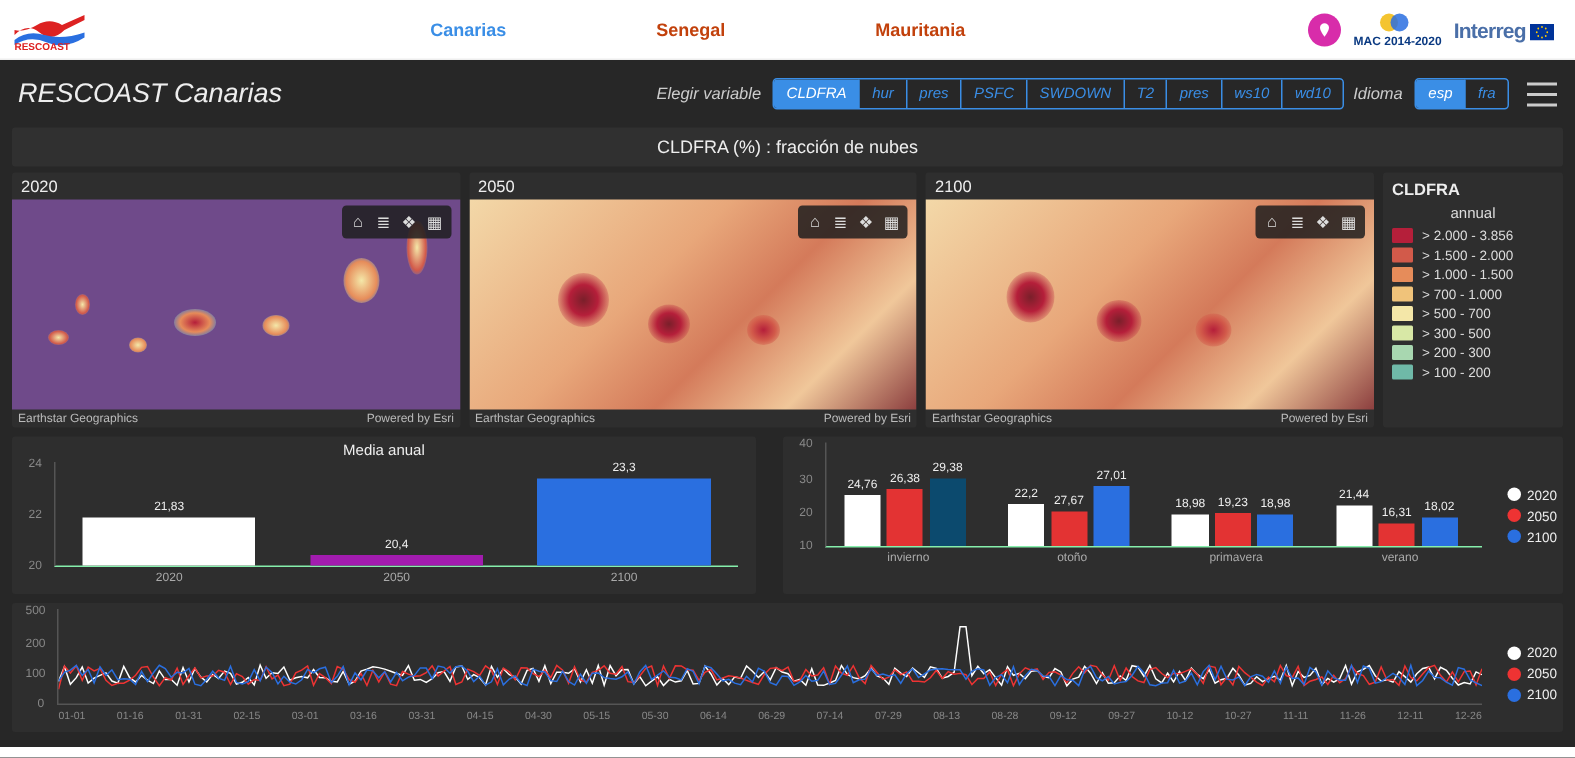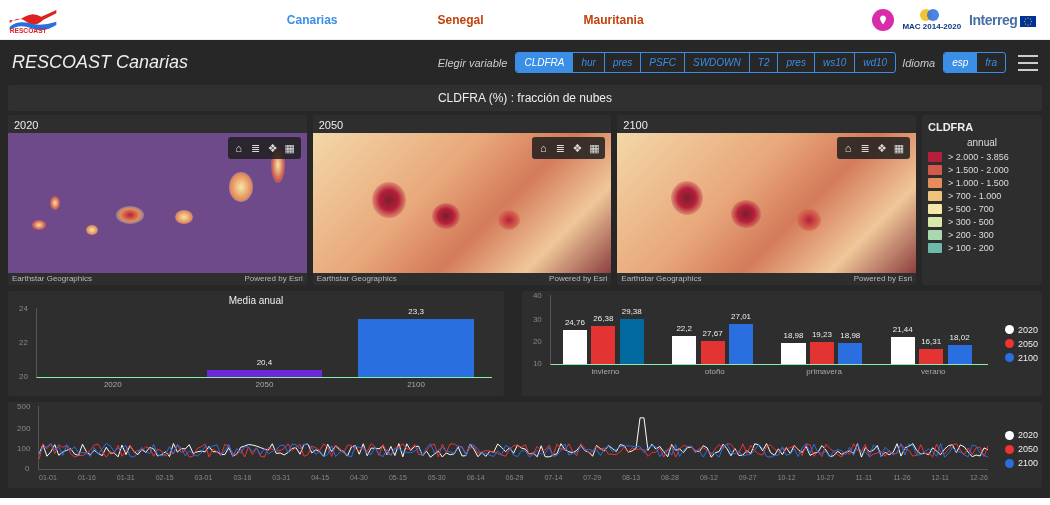--- a/index.html
+++ b/index.html
@@ -246,22 +246,25 @@
     </div>
   </div>
 
   <div class="charts-row">
     <div class="chart-panel" style="flex:1">
       <div class="chart-title">Media anual</div>
       <div class="bar-area" id="annual-area">
         <span class="axis-tick" style="left:-18px;top:-4px">24</span>
         <span class="axis-tick" style="left:-18px;top:30px">22</span>
         <span class="axis-tick" style="left:-18px;bottom:-4px">20</span>
+      <div class="bar" style="left: 4%; width: 25.3333%; height: 32.025px; background: rgb(255, 255, 255);">
+            <span class="bar-label">21,83</span>
+          </div>
           <span class="cat-label" style="left: 0%; width: 33.3333%;">2020</span>
-          <div class="bar" style="left: 37.3333%; width: 25.3333%; height: 7px; background: #6d28d9;">
+          <div class="bar" style="left: 37.3333%; width: 25.3333%; height: 7px; background: #a21caf;">
             <span class="bar-label">20,4</span>
           </div>
           <span class="cat-label" style="left: 33.3333%; width: 33.3333%;">2050</span>
           <div class="bar" style="left: 70.6667%; width: 25.3333%; height: 57.75px; background: rgb(42, 111, 224);">
             <span class="bar-label">23,3</span>
           </div>
           <span class="cat-label" style="left: 66.6667%; width: 33.3333%;">2100</span>
         </div>
     </div>
 
@@ -270,21 +273,21 @@
         <span class="axis-tick" style="left:-18px;top:-4px">40</span>
         <span class="axis-tick" style="left:-18px;top:20px">30</span>
         <span class="axis-tick" style="left:-18px;top:42px">20</span>
         <span class="axis-tick" style="left:-18px;bottom:-4px">10</span>
       <div class="bar" style="left: 2.75%; width: 5.5%; height: 34.44px; background: rgb(255, 255, 255);">
             <span class="bar-label">24,76</span>
           </div>
           <div class="bar" style="left: 9.25%; width: 5.5%; height: 38.22px; background: rgb(227, 51, 51);">
             <span class="bar-label">26,38</span>
           </div>
-          <div class="bar" style="left: 15.75%; width: 5.5%; height: 45.22px; background: #0369a1;">
+          <div class="bar" style="left: 15.75%; width: 5.5%; height: 45.22px; background: #0c4a6e;">
             <span class="bar-label">29,38</span>
           </div>
           <span class="cat-label" style="left: 0%; width: 25%;">invierno</span>
           <div class="bar" style="left: 27.75%; width: 5.5%; height: 28.4667px; background: rgb(255, 255, 255);">
             <span class="bar-label">22,2</span>
           </div>
           <div class="bar" style="left: 34.25%; width: 5.5%; height: 22.9833px; background: rgb(227, 51, 51);">
             <span class="bar-label">27,67</span>
           </div>
           <div class="bar" style="left: 40.75%; width: 5.5%; height: 39.69px; background: rgb(42, 111, 224);">

